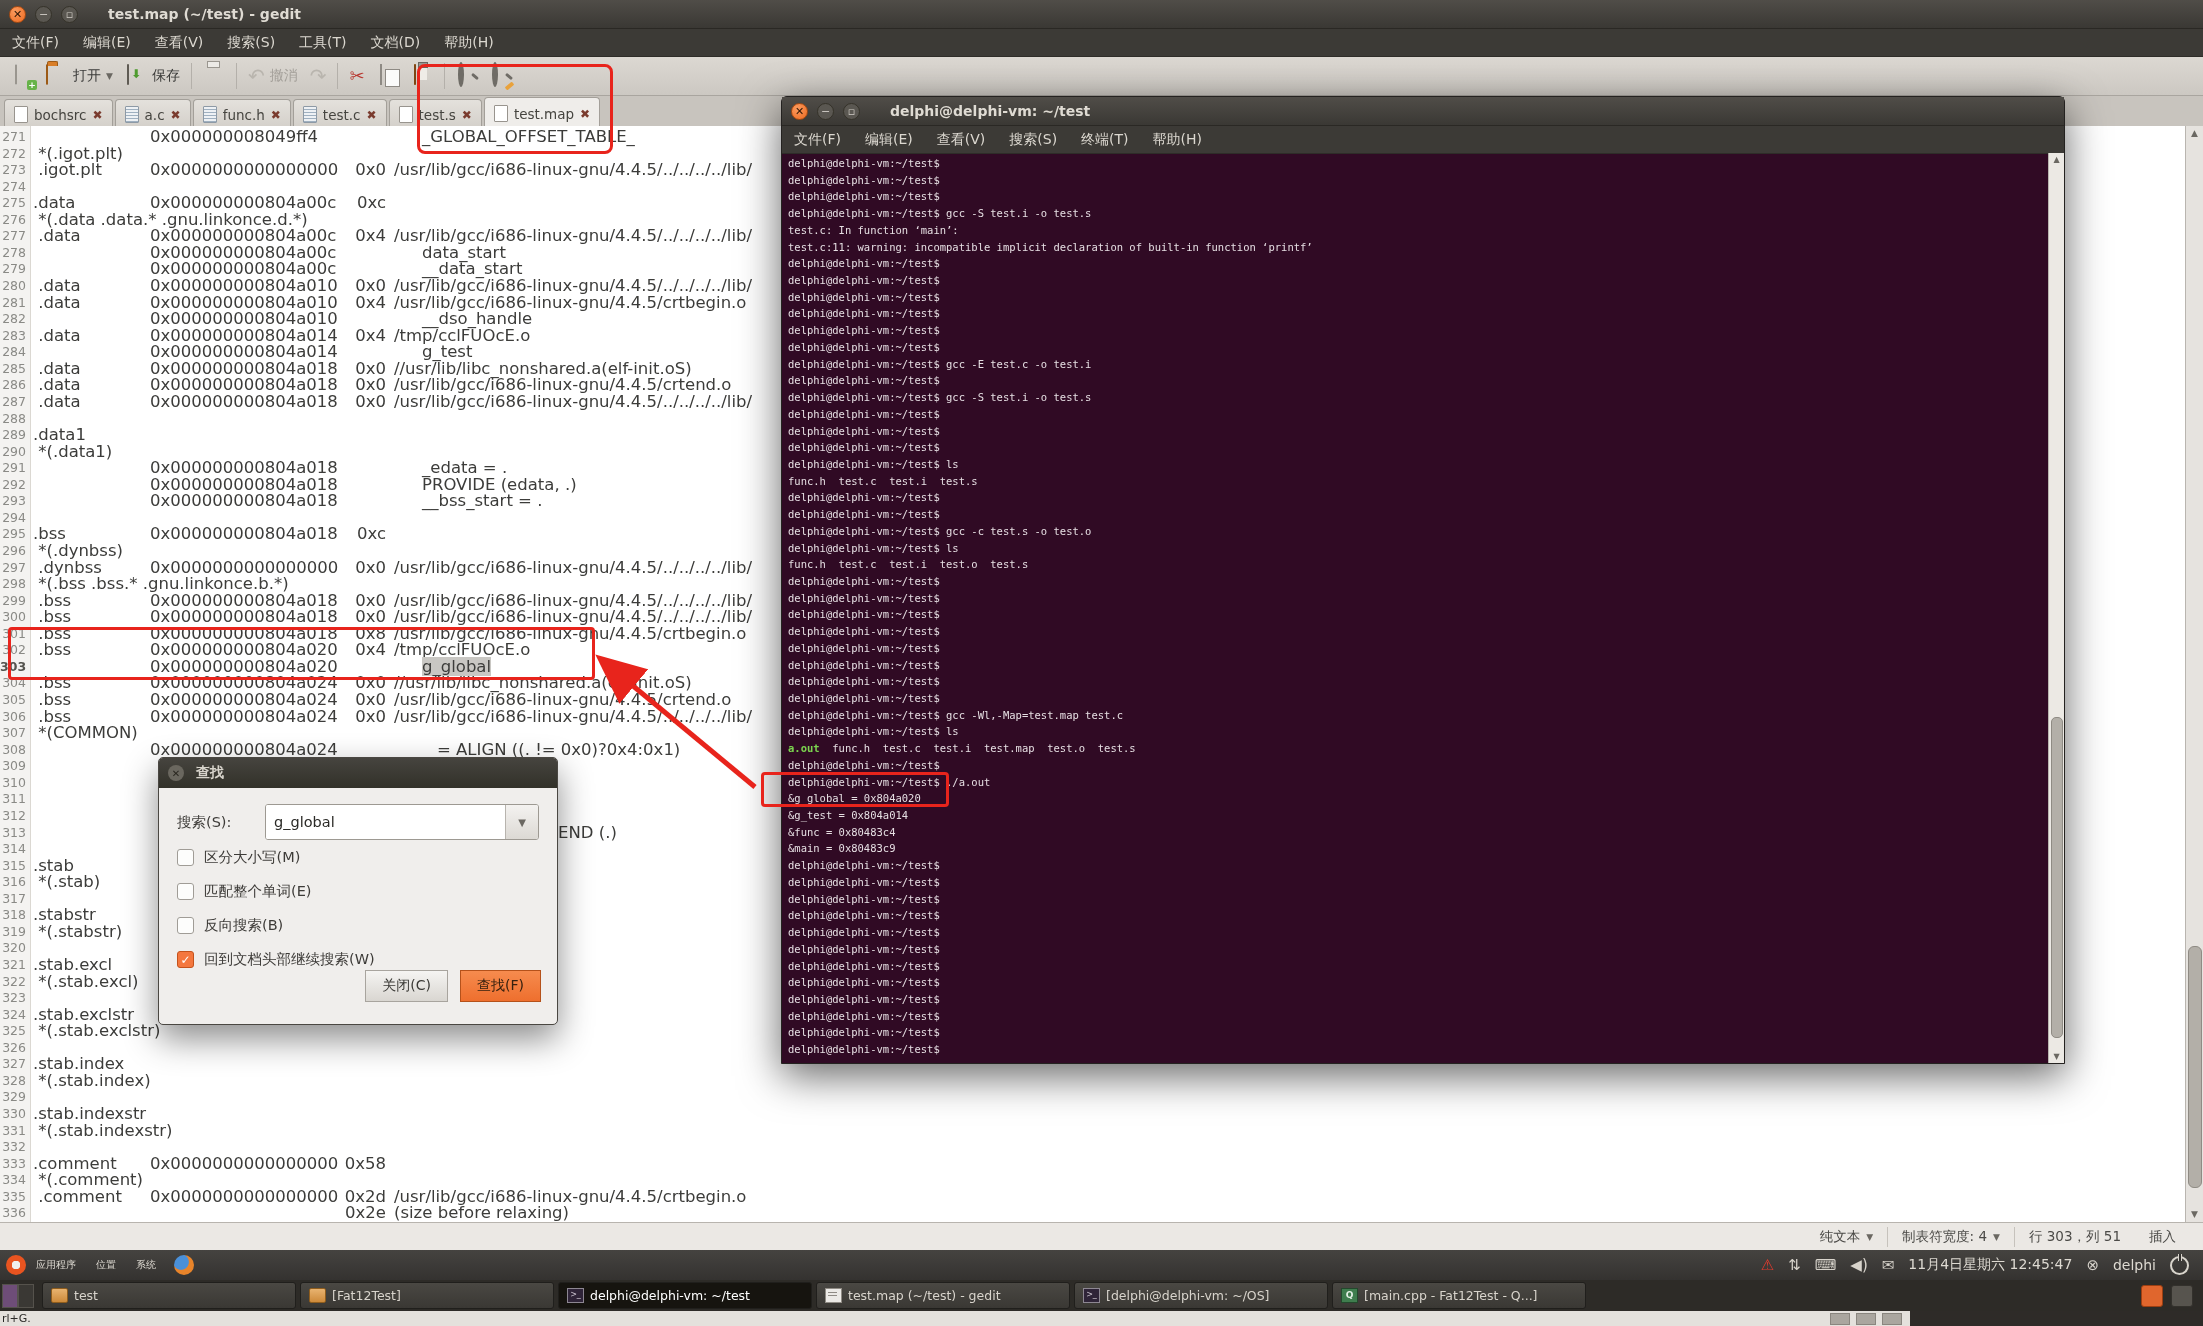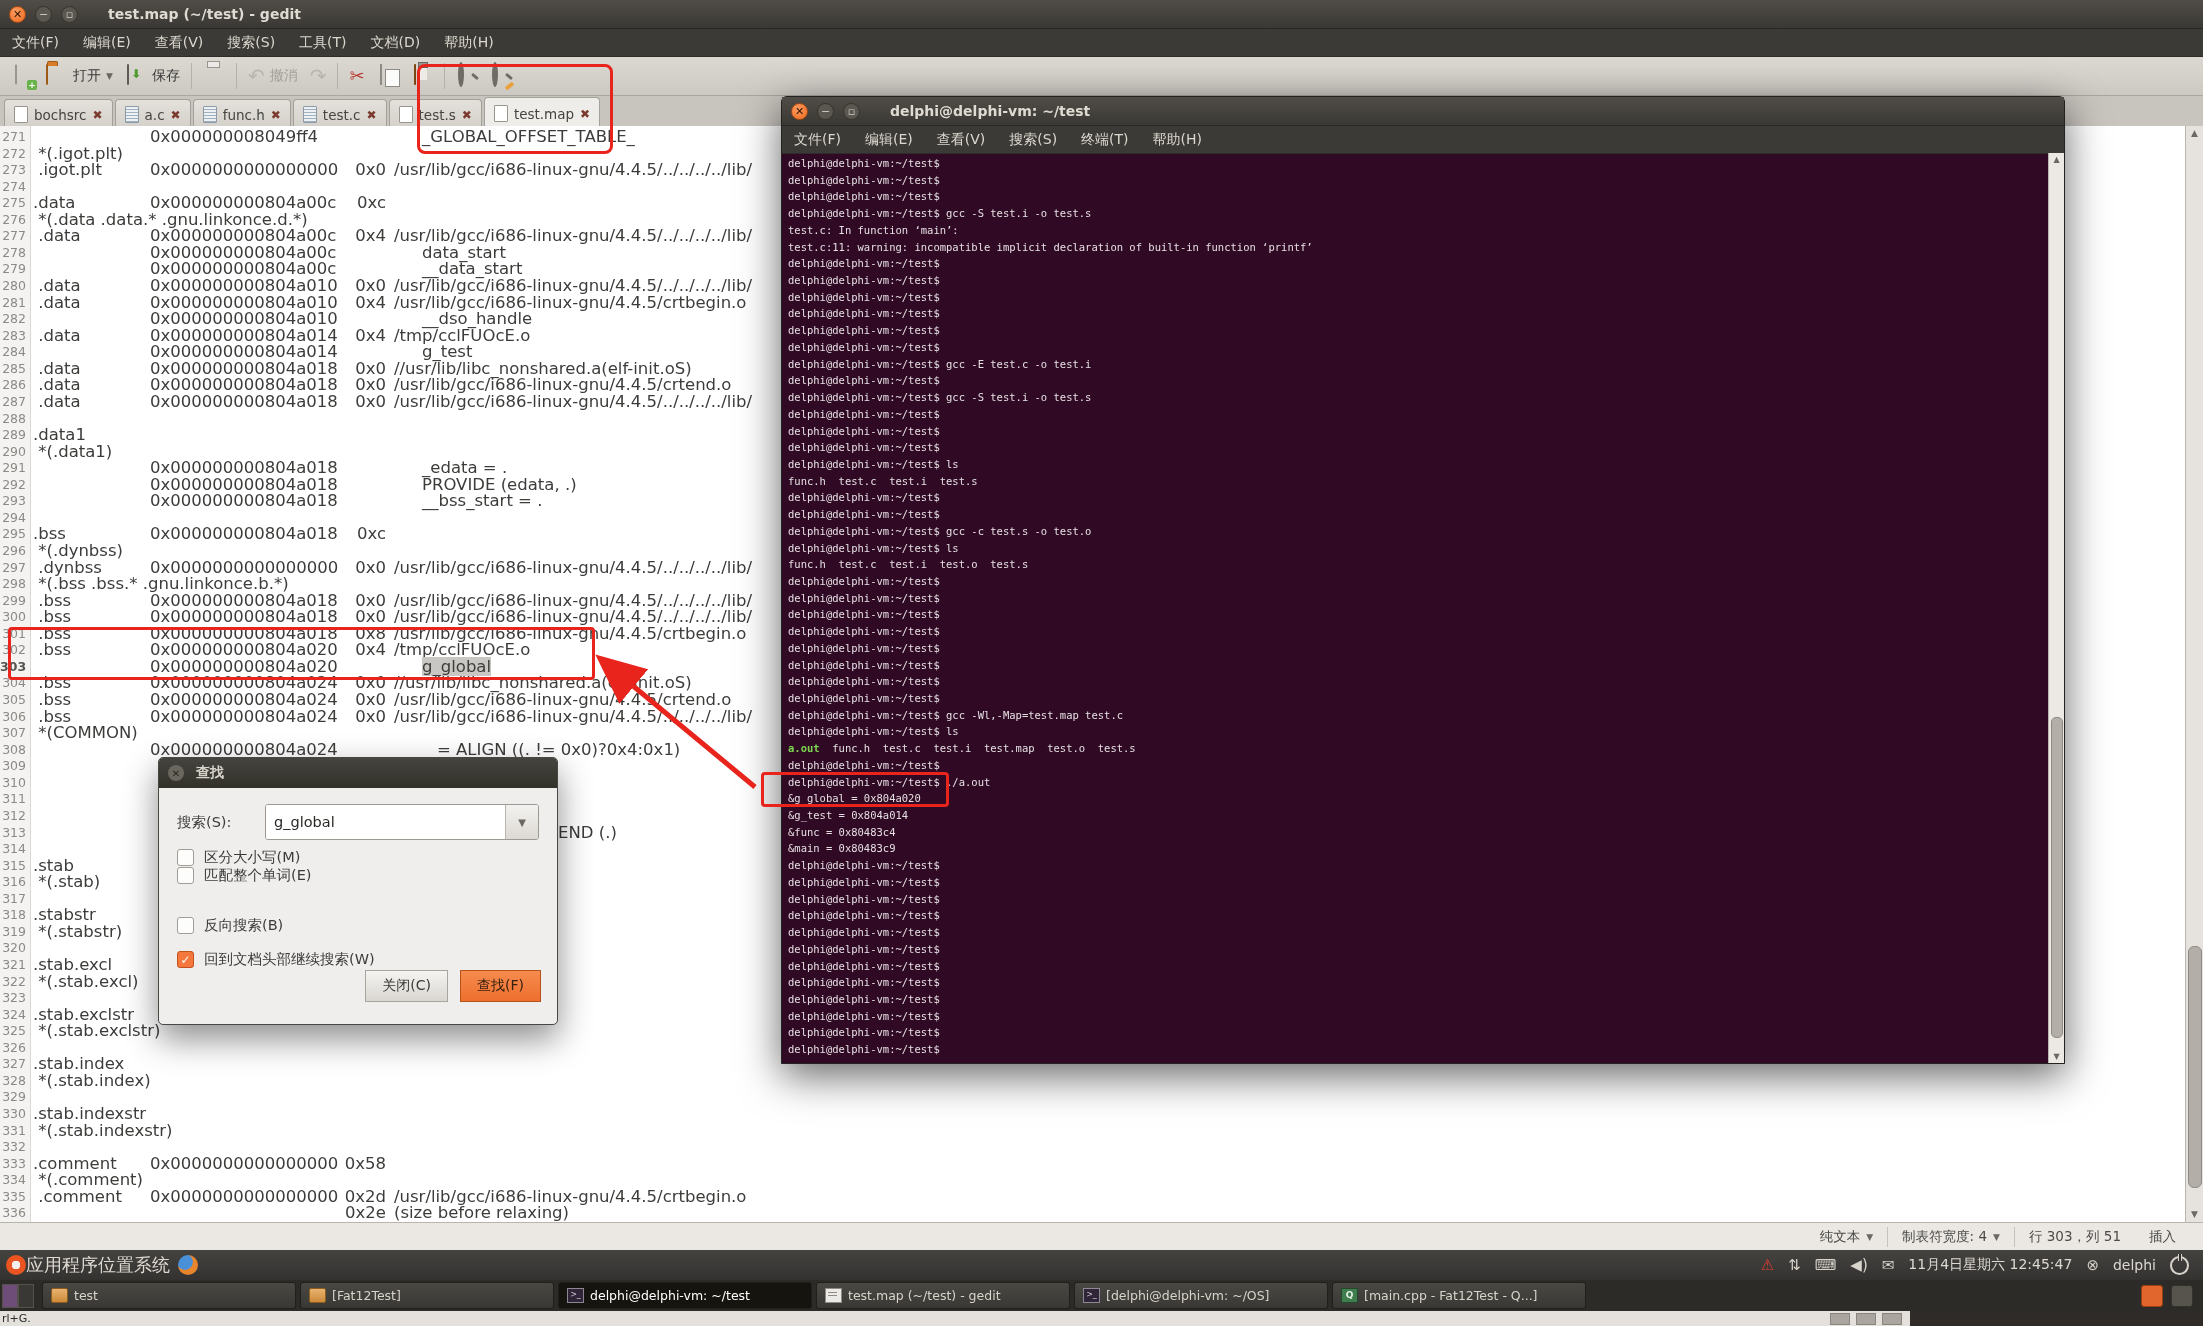--- a/index.html
+++ b/index.html
@@ -122,21 +122,21 @@
   #tsb .sarrow{position:absolute;left:0;width:100%;height:13px;text-align:center;font-size:8px;color:#6b6862;line-height:13px;}
   #tsb .thumb{position:absolute;left:2px;width:10px;top:62%;height:35%;background:#b3afa8;border:1px solid #8f8b84;border-radius:5px;}
 
   
   .ann{position:absolute;border:3px solid var(--ann-red,#e8241c);border-radius:8px;z-index:20;}
   #annsvg{position:absolute;left:0;top:0;width:2203px;height:1326px;z-index:20;pointer-events:none;}
 
   
   #panel1{position:absolute;left:0;top:1250px;width:2203px;height:30px;z-index:30;
     background:linear-gradient(#454340,#343230);display:flex;align-items:center;color:#dedad2;}
-  #panel1 .pmenu{padding:0 0;font-size:18px;}
+  #panel1 .pmenu{padding:0 10px;font-size:10px;}
   .ulogo{width:20px;height:20px;border-radius:50%;margin-left:6px;
     background:radial-gradient(circle at 50% 50%,#f0f0ee 0 30%,#e95420 31% 100%);}
   .ffox{width:20px;height:20px;border-radius:50%;margin-left:8px;
     background:radial-gradient(circle at 35% 35%,#4a90d9 0 40%,#e8842a 45% 100%);}
   #tray{margin-left:auto;display:flex;align-items:center;gap:14px;padding-right:14px;font-size:14px;}
   .tray-glyph{font-size:15px;color:#d8d4cc;}
   .warn{color:#e23b2e;font-weight:bold;}
   .power{width:15px;height:15px;border:2px solid #d8d4cc;border-radius:50%;position:relative;}
   .power:before{content:"";position:absolute;left:50%;top:-4px;width:2px;height:7px;background:#343230;border-left:1px solid #d8d4cc;border-right:1px solid #d8d4cc;transform:translateX(-50%);}
   #panel2{position:absolute;left:0;top:1280px;width:2203px;height:31px;z-index:30;
@@ -362,21 +362,21 @@
       <span id="combo">
         <input value="g_global" style="">
         <span class="cbtn">▼</span>
       </span>
     </div>
     <div id="dlg-checkboxes">
         <div class="drow cbrow" style="top: 90px;">
           <span class="cbox"></span>
           <span>区分大小写(M)</span>
         </div>
-        <div class="drow cbrow" style="top: 108px;">
+        <div class="drow cbrow" style="top: 124px;">
           <span class="cbox"></span>
           <span>匹配整个单词(E)</span>
         </div>
         <div class="drow cbrow" style="top: 158px;">
           <span class="cbox"></span>
           <span>反向搜索(B)</span>
         </div>
         <div class="drow cbrow" style="top: 192px;">
           <span class="cbox on">✓</span>
           <span>回到文档头部继续搜索(W)</span>

